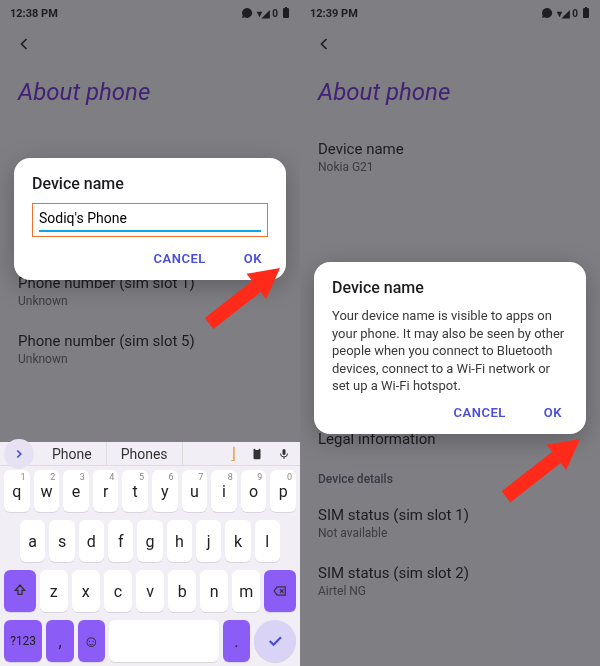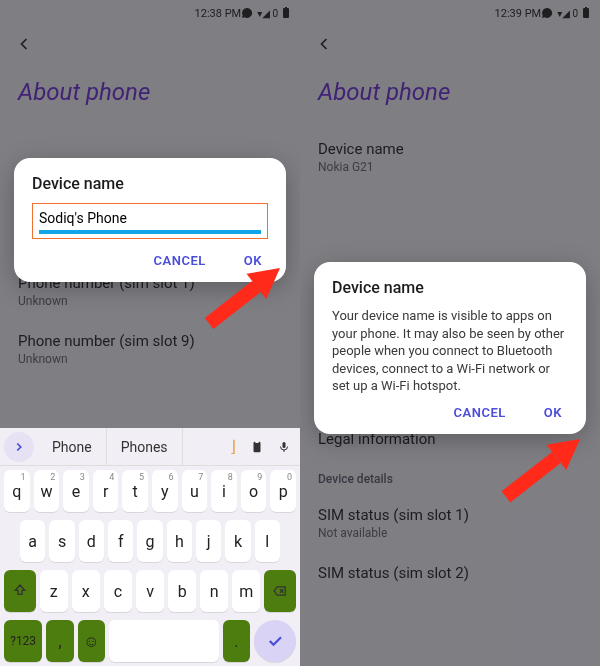--- a/index.html
+++ b/index.html
@@ -1,44 +1,44 @@
 <!DOCTYPE html>
 <html><head>
 <meta charset="utf-8">
 <style>
   * { box-sizing: border-box; margin: 0; padding: 0; font-family: Roboto, Arial, sans-serif; }
   body { width: 600px; height: 666px; display: flex; background: #fff; overflow: hidden; }
   .screen { width: 300px; height: 666px; position: relative; background: #f5f3f9; overflow: hidden; }
   .dim-overlay { position: absolute; inset: 0; background: rgba(30,30,35,0.55); z-index: 5; pointer-events: none; }
-  .statusbar { height: 26px; display: flex; align-items: center; justify-content: flex-end; padding: 0 10px; font-size: 11px; font-weight: 400; color: #222; }
+  .statusbar { height: 26px; display: flex; align-items: center; justify-content: space-between; padding: 0 10px; font-size: 11px; font-weight: 700; color: #222; }
   .statusbar .right { display: flex; align-items: center; gap: 4px; }
   .back-row { padding: 8px 14px 4px; }
   .page-title { font-size: 24px; font-weight: 400; color: #6d28d9; padding: 20px 18px 24px; font-style: italic; }
   .content { padding: 0 18px; }
   .section-label { font-size: 12px; font-weight: 500; color: #5a5a68; margin: 8px 0 10px; }
   .list-item { padding: 10px 0 14px; }
   .list-item .title { font-size: 15px; color: #1c1b1f; margin-bottom: 2px; }
   .list-item .sub { font-size: 12px; color: #666; }
   .dialog { position: absolute; left: 14px; right: 14px; background: #fff; border-radius: 16px; padding: 16px 18px 10px; z-index: 10; box-shadow: 0 6px 24px rgba(0,0,0,0.25); }
   .dialog .d-title { font-size: 16px; font-weight: 500; color: #1c1b1f; margin-bottom: 10px; }
   .dialog .d-body { font-size: 13px; color: #3a3a3a; line-height: 1.35; }
   .dialog .d-input-wrap { border: 1px solid #f07030; padding: 4px 6px; margin-bottom: 4px; }
-  .dialog .d-input { width: 100%; border: none; border-bottom: 4px solid #0ea5e9; font-size: 14px; padding: 2px 0 4px; outline: none; background: transparent; }
+  .dialog .d-input { width: 100%; border: none; border-bottom: 2px solid #0ea5e9; font-size: 14px; padding: 2px 0 4px; outline: none; background: transparent; }
   .dialog .d-actions { display: flex; justify-content: flex-end; gap: 38px; padding: 10px 6px 4px; }
   .dialog .d-btn { font-size: 13px; font-weight: 600; color: #4b4ddb; background: none; border: none; cursor: pointer; letter-spacing: 0.5px; }
   .keyboard { position: absolute; left: 0; right: 0; bottom: 0; background: #f1eef6; z-index: 20; }
-  .sugg-row { display: flex; align-items: center; height: 38px; border-bottom: 1px solid #ddd; }
+  .sugg-row { display: flex; align-items: center; height: 24px; border-bottom: 1px solid #ddd; }
   .sugg-chev { width: 30px; height: 30px; margin: 0 4px; border-radius: 50%; background: #e6e2f4; display: flex; align-items: center; justify-content: center; color: #4b4ddb; }
   .sugg { flex: 0 0 auto; padding: 0 14px; font-size: 14px; color: #333; border-right: 1px solid #ddd; height: 100%; display: flex; align-items: center; }
   .sugg-icons { margin-left: auto; display: flex; align-items: center; gap: 14px; padding: 0 10px; color: #444; }
   .krow { display: flex; justify-content: center; gap: 4px; padding: 4px 4px; }
   .key { flex: 1; height: 42px; background: #fff; border-radius: 6px; display: flex; flex-direction: column; align-items: center; justify-content: center; font-size: 16px; color: #222; position: relative; box-shadow: 0 1px 0 rgba(0,0,0,0.1); }
   .key .num { position: absolute; top: 2px; right: 4px; font-size: 9px; color: #888; }
   .key.wide { flex: 1.4; }
-  .key.fn { background: #4d7c0f; }
+  .key.fn { background: #8b5cf6; }
   .key.ok { background: #d9d3f5; border-radius: 50%; width: 42px; flex: 0 0 42px; height: 42px; color: #4b4ddb; }
   .arrow { position: absolute; z-index: 30; pointer-events: none; }
   .arrow-head { width: 0; height: 0; border-top: 16px solid transparent; border-bottom: 16px solid transparent; border-left: 30px solid #ff2a1a; }
   .arrow-tail { height: 14px; background: #ff2a1a; }
   svg { display: block; }
 </style>
 </head>
 <body>
 
 <div class="screen">
@@ -74,21 +74,21 @@
 
   <div class="content" style="margin-top:90px;">
     <div class="list-item">
       <div class="title" style="opacity:.5;text-decoration:line-through;">User Experience Program</div>
     </div>
     <div class="list-item">
       <div class="title">Phone number (sim slot 1)</div>
       <div class="sub">Unknown</div>
     </div>
     <div class="list-item">
-      <div class="title">Phone number (sim slot 9)</div>
+      <div class="title">Phone number (sim slot 5)</div>
       <div class="sub">Unknown</div>
     </div>
   </div>
 
   <div class="dialog" style="top:158px;">
     <div class="d-title">Device name</div>
     <div class="d-input-wrap">
       <input class="d-input" value="Sodiq's Phone" style="">
     </div>
     <div class="d-actions">
@@ -228,20 +228,21 @@
     <div class="list-item">
       <div class="title">Legal information</div>
     </div>
     <div class="section-label">Device details</div>
     <div class="list-item">
       <div class="title">SIM status (sim slot 1)</div>
       <div class="sub">Not available</div>
     </div>
     <div class="list-item">
       <div class="title">SIM status (sim slot 2)</div>
+      <div class="sub">Airtel NG</div>
     </div>
   </div>
 
   <div class="dialog" style="top:262px;">
     <div class="d-title">Device name</div>
     <div class="d-body">Your device name is visible to apps on your phone. It may also be seen by other people when you connect to Bluetooth devices, connect to a Wi-Fi network or set up a Wi-Fi hotspot.</div>
     <div class="d-actions">
       <button class="d-btn">CANCEL</button>
       <button class="d-btn">OK</button>
     </div>

